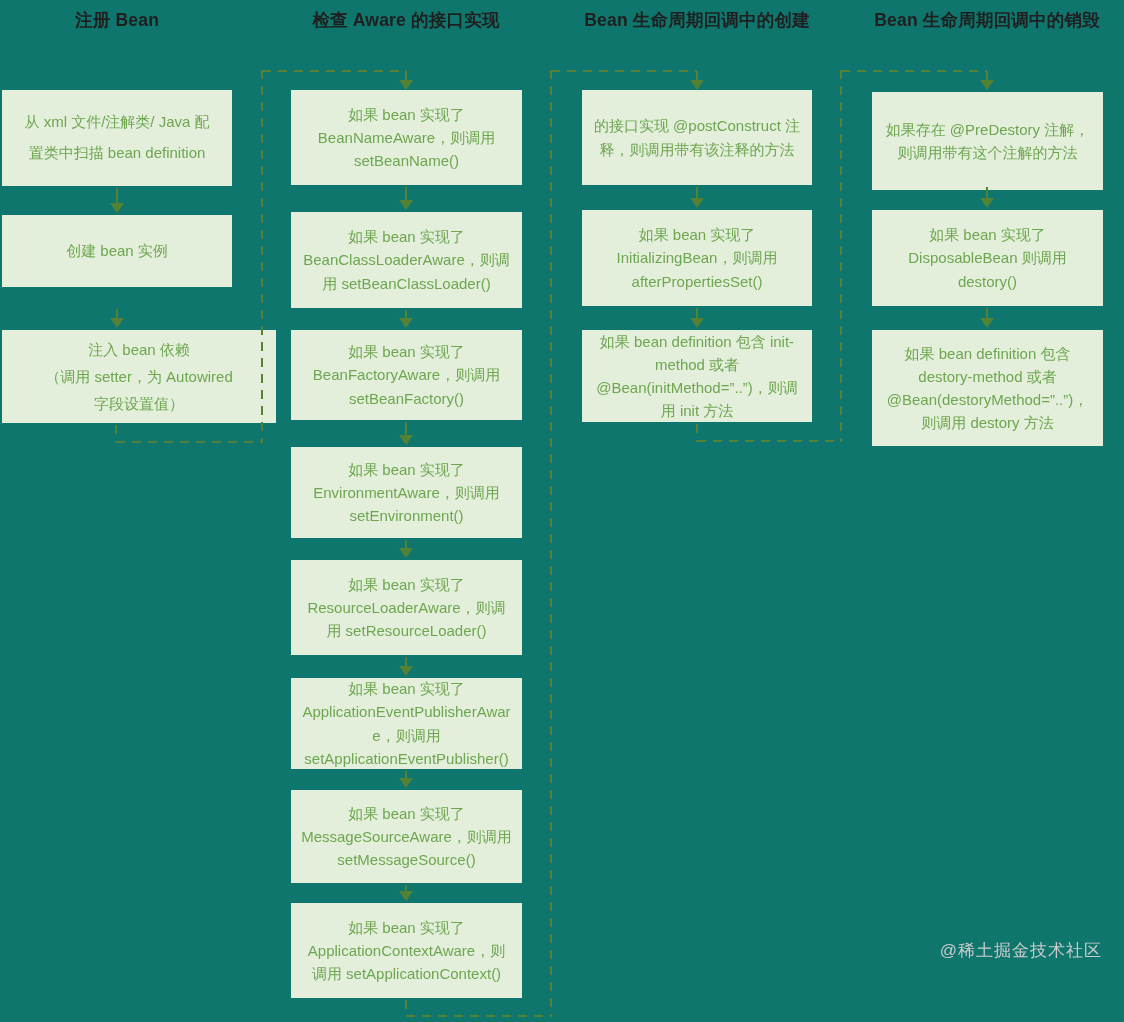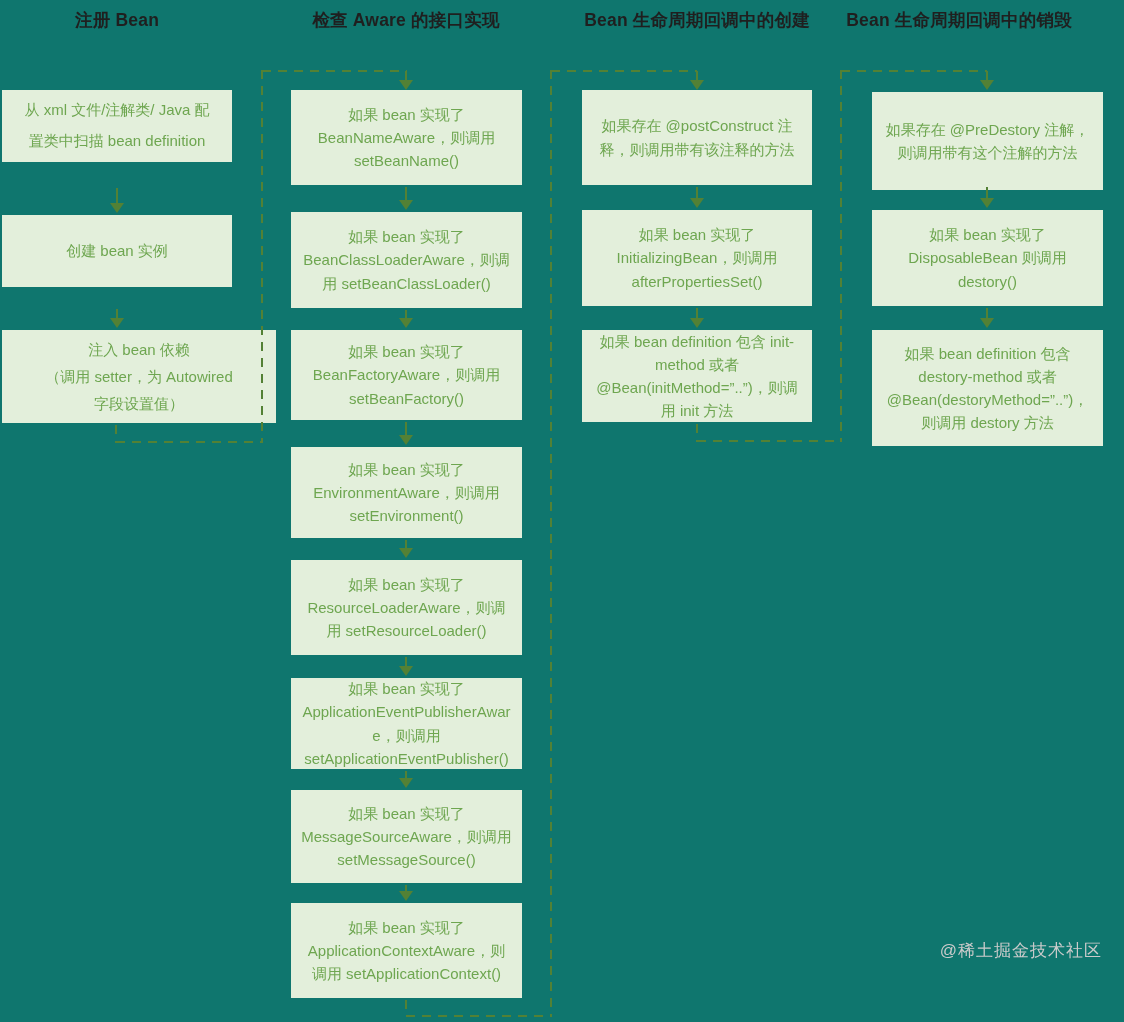--- a/index.html
+++ b/index.html
@@ -66,23 +66,23 @@
   }
 </style>
 </head>
 <body>
 
 <div class="canvas">
 
   <div class="col-title" style="left:-13px;">注册 Bean</div>
   <div class="col-title" style="left:276px;">检查 Aware 的接口实现</div>
   <div class="col-title" style="left:567px;">Bean 生命周期回调中的创建</div>
-  <div class="col-title" style="left:829px;">Bean 生命周期回调中的销毁</div>
-
-  <div class="box lh-xl" style="left:2px;top:90px;width:230px;height:72px">
+  <div class="col-title" style="left:857px;">Bean 生命周期回调中的销毁</div>
+
+  <div class="box lh-xl" style="left:2px;top:90px;width:230px;height:96px">
       <span>从 xml 文件/注解类/ Java 配
 置类中扫描 bean definition</span>
     </div>
   <div class="arrow" style="left:110px;top:188px;height:25px"></div>
   <div class="box" style="left:2px;top:215px;width:230px;height:72px">
       <span>创建 bean 实例</span>
     </div>
   <div class="arrow" style="left:110px;top:309px;height:19px"></div>
   <div class="box lh-lg" style="left:2px;top:330px;width:274px;height:93px">
       <span>注入 bean 依赖
@@ -145,21 +145,21 @@
 调用 setApplicationContext()</span>
     </div>
 
   <div class="dash-v" style="left:405px;top:1000px;height:16px"></div>
   <div class="dash-h" style="left:406px;top:1015px;width:146px"></div>
   <div class="dash-v" style="left:550px;top:70px;height:947px"></div>
   <div class="dash-h" style="left:551px;top:70px;width:146px"></div>
   <div class="dash-head" style="left:690px;top:71px"></div>
 
   <div class="box" style="left:582px;top:90px;width:230px;height:95px">
-      <span>如果存在 @postConstruct 注
+      <span>的接口实现 @postConstruct 注
 释，则调用带有该注释的方法</span>
     </div>
   <div class="arrow" style="left:690px;top:187px;height:21px"></div>
   <div class="box" style="left:582px;top:210px;width:230px;height:96px">
       <span>如果 bean 实现了
 InitializingBean，则调用
 afterPropertiesSet()</span>
     </div>
   <div class="arrow" style="left:690px;top:308px;height:20px"></div>
   <div class="box" style="left:582px;top:330px;width:230px;height:92px">

